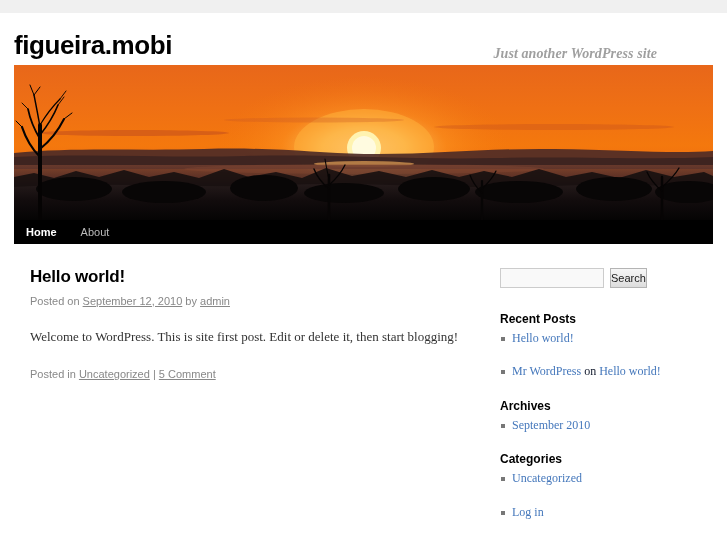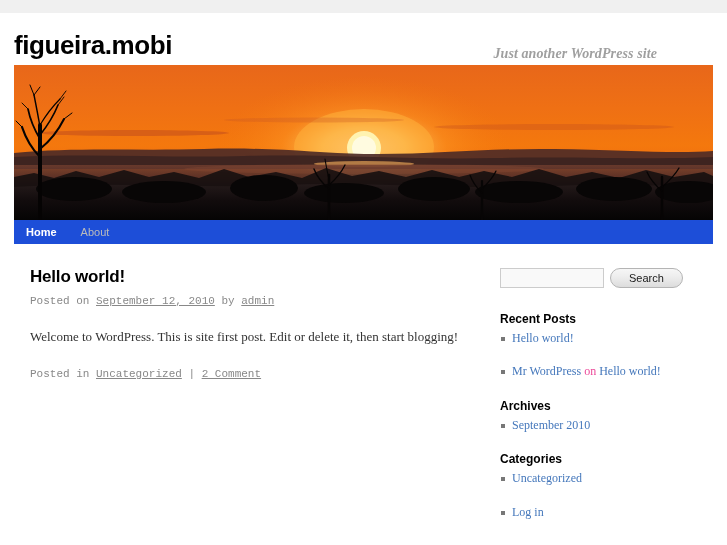--- a/index.html
+++ b/index.html
@@ -77,21 +77,21 @@
   }
   .header-image-wrap svg {
     display: block;
   }
   
   .access {
     position: relative;
     width: 699px;
     height: 24px;
     margin: 0 14px;
-    background: #1d4ed8;
+    background: #000000;
   }
   .menu {
     list-style: none;
     margin: 0;
     padding: 0;
     display: flex;
     align-items: center;
     height: 24px;
   }
   .menu li {
@@ -131,21 +131,21 @@
     font-weight: bold;
     color: #000000;
     letter-spacing: -0.2px;
     font-family: "Liberation Sans", sans-serif;
   }
   .entry-meta,
   .entry-utility {
     font-size: 11px;
     color: #888888;
     line-height: 1.4;
-    font-family: Liberation Mono, monospace;
+    font-family: Liberation Sans, sans-serif;
   }
   .entry-meta a,
   .entry-utility a {
     color: #888888;
     text-decoration: underline;
   }
   .entry-content {
     margin-top: 18px;
     margin-bottom: 19px;
     font-family: "Liberation Serif", serif;
@@ -175,26 +175,26 @@
     font-family: "Liberation Sans", sans-serif;
     border: 1px solid #cccccc;
     background: #f9f9f9;
     color: #333;
     box-sizing: content-box;
     outline: none;
   }
   .search-submit {
     margin-left: 6px;
     height: 20px;
-    padding: 0 18px;
+    padding: 0 0;
     font-size: 11px;
     font-family: "Liberation Sans", sans-serif;
     color: #1a1a1a;
     border: 1px solid #b4b4b4;
-    border-radius: 10px;
+    border-radius: 0;
     background: linear-gradient(to bottom, #f6f6f6 0%, #ededed 45%, #dcdcdc 100%);
     cursor: pointer;
   }
   .widget {
     margin-bottom: 16px;
   }
   .widget-title {
     margin: 0 0 2px 0;
     font-size: 12px;
     line-height: 1.5;
@@ -223,21 +223,21 @@
     width: 4px;
     height: 4px;
     background: #777777;
   }
   .widget ul li a {
     color: #4477bb;
     text-decoration: none;
     font-family: "Liberation Serif", serif;
   }
   .widget ul li .sep {
-    color: #ec4899;
+    color: #0f172a;
   }
 </style>
 </head>
 <body>
 
 <div class="browser-chrome-strip"></div>
 
 <div class="page">
 
   <div class="site-header">
@@ -373,21 +373,21 @@
     <div class="content">
       <div class="post">
         <h1 class="entry-title">Hello world!</h1>
         <div class="entry-meta">
           <span>Posted on </span><a href="#">September 12, 2010</a><span> by </span><a href="#">admin</a>
         </div>
         <div class="entry-content">
           <p>Welcome to WordPress. This is site first post. Edit or delete it, then start blogging!</p>
         </div>
         <div class="entry-utility">
-          <span>Posted in </span><a href="#">Uncategorized</a><span> | </span><a href="#">2 Comment</a>
+          <span>Posted in </span><a href="#">Uncategorized</a><span> | </span><a href="#">5 Comment</a>
         </div>
       </div>
     </div>
 
     <div class="sidebar">
 
       <div class="search-form">
         <input class="search-input" type="text" placeholder="" style="">
         <button class="search-submit" type="button">Search</button>
       </div>

